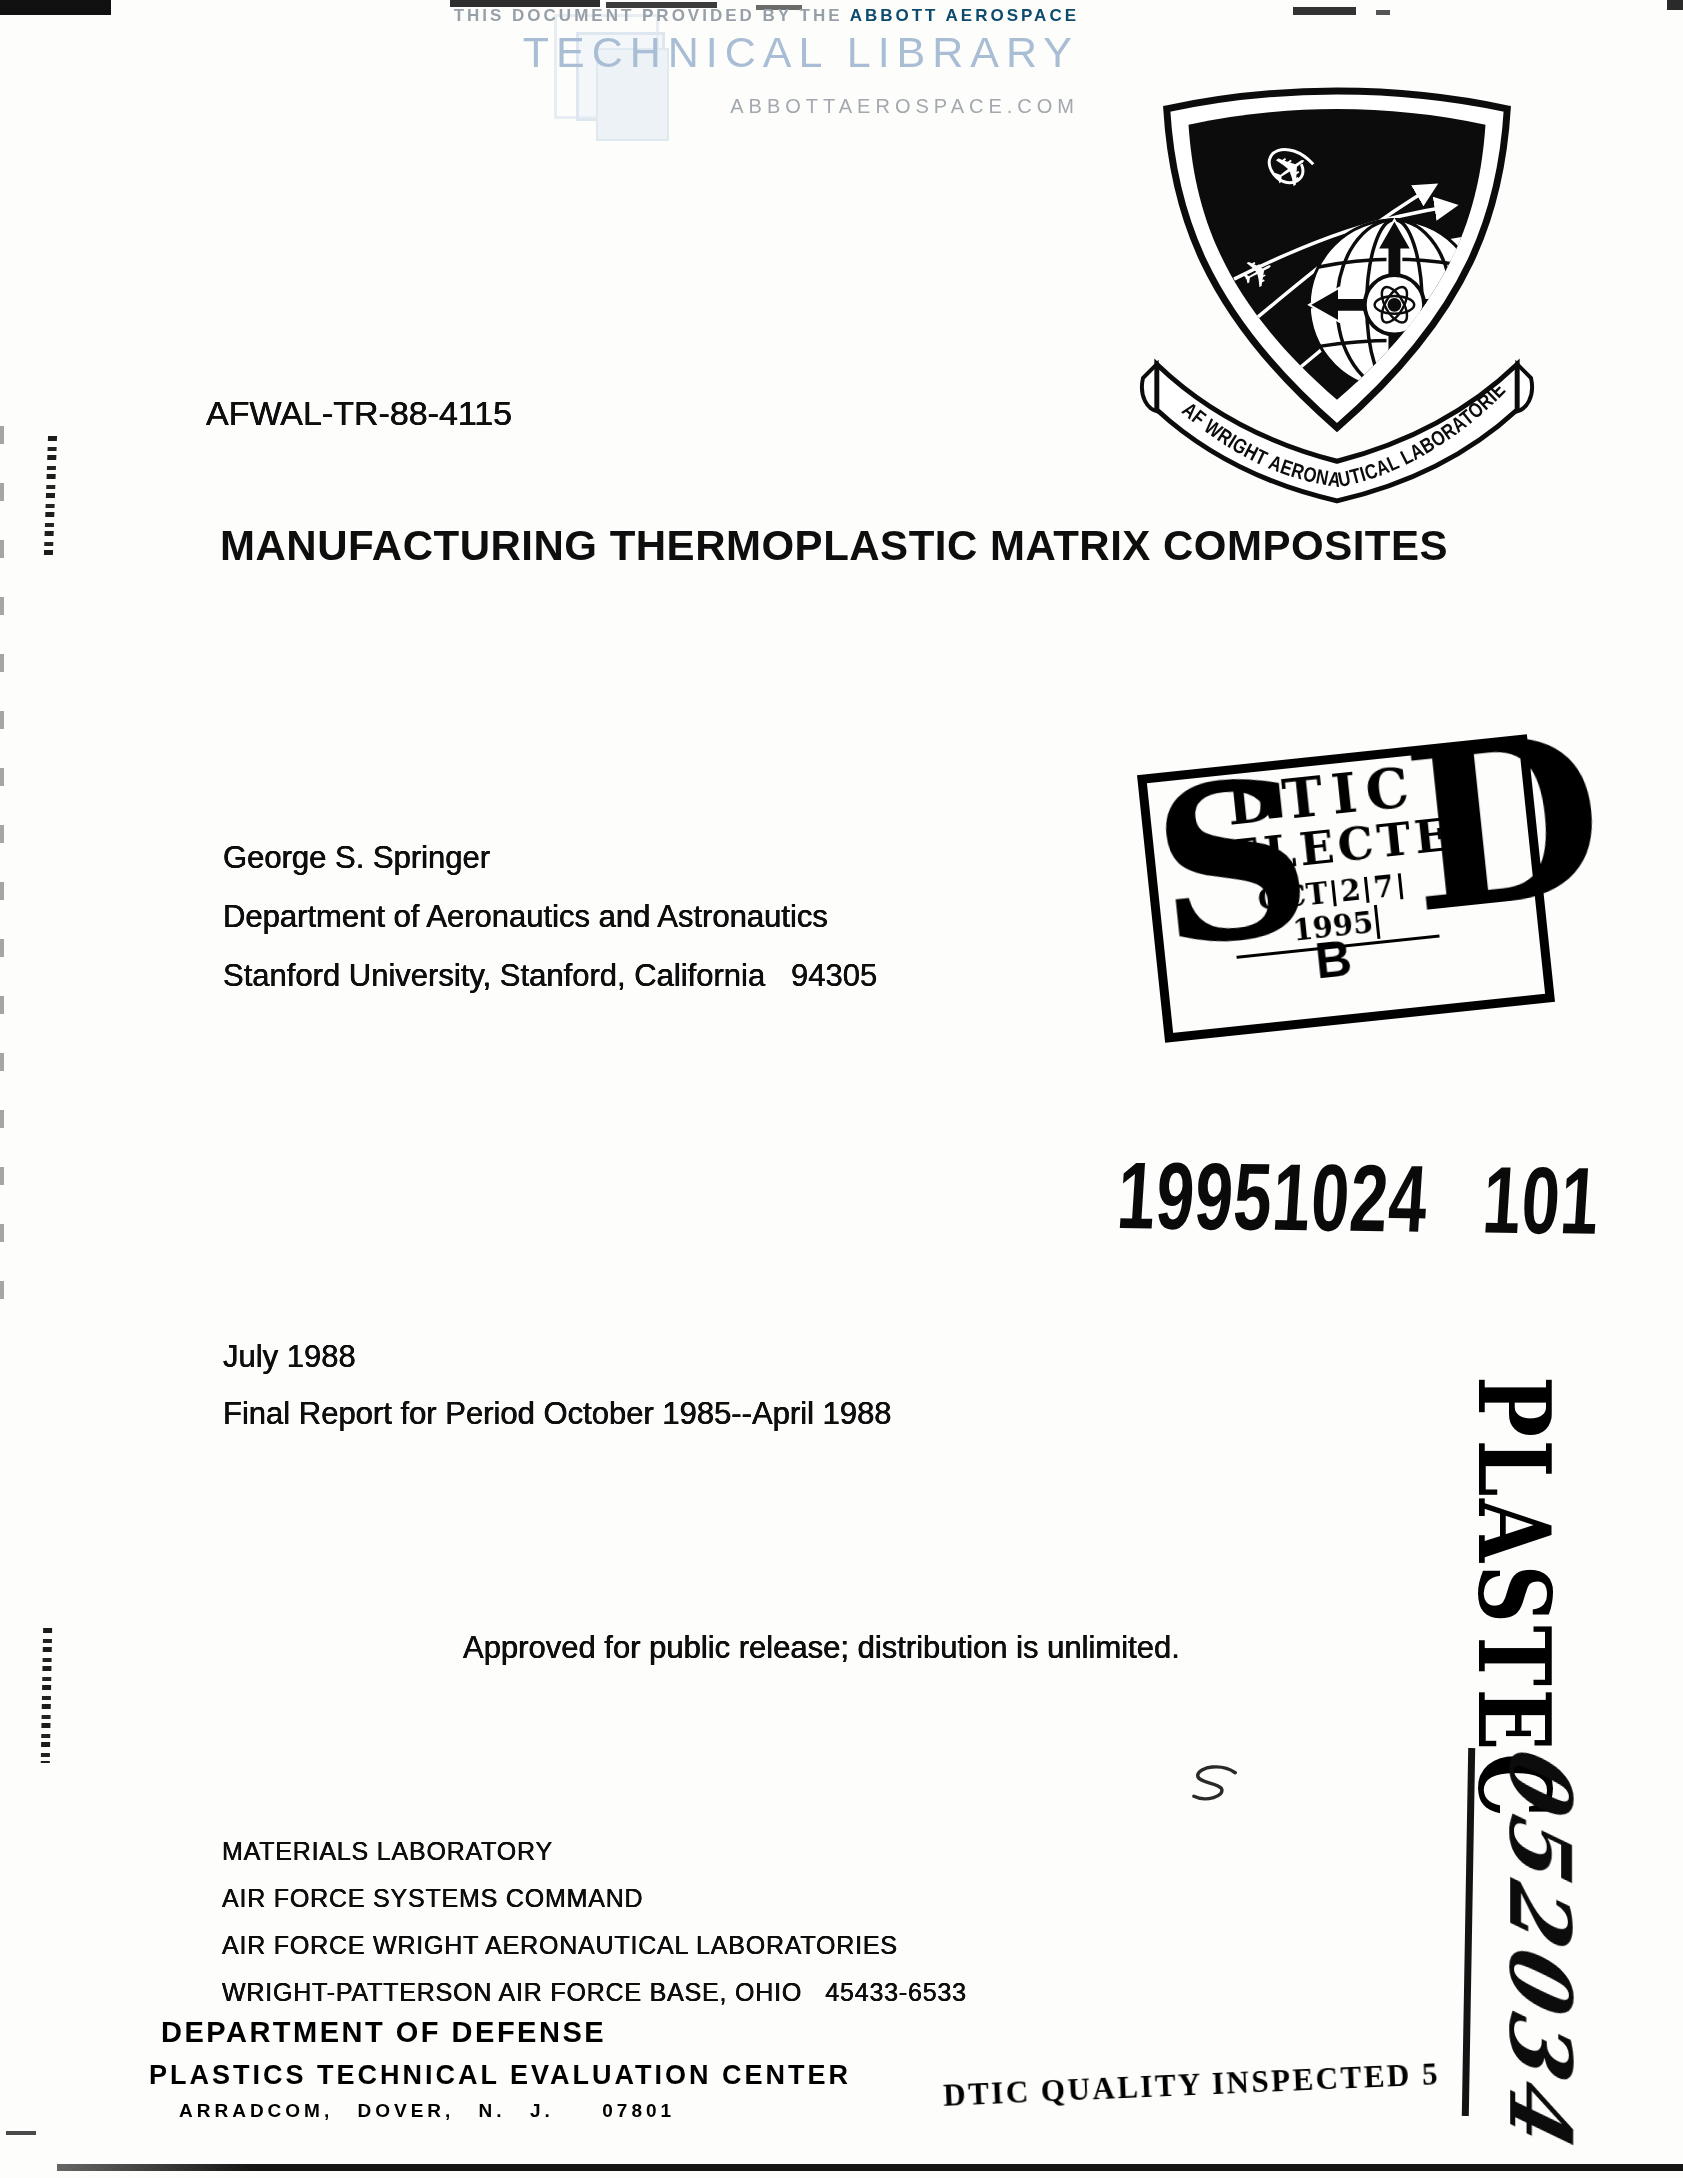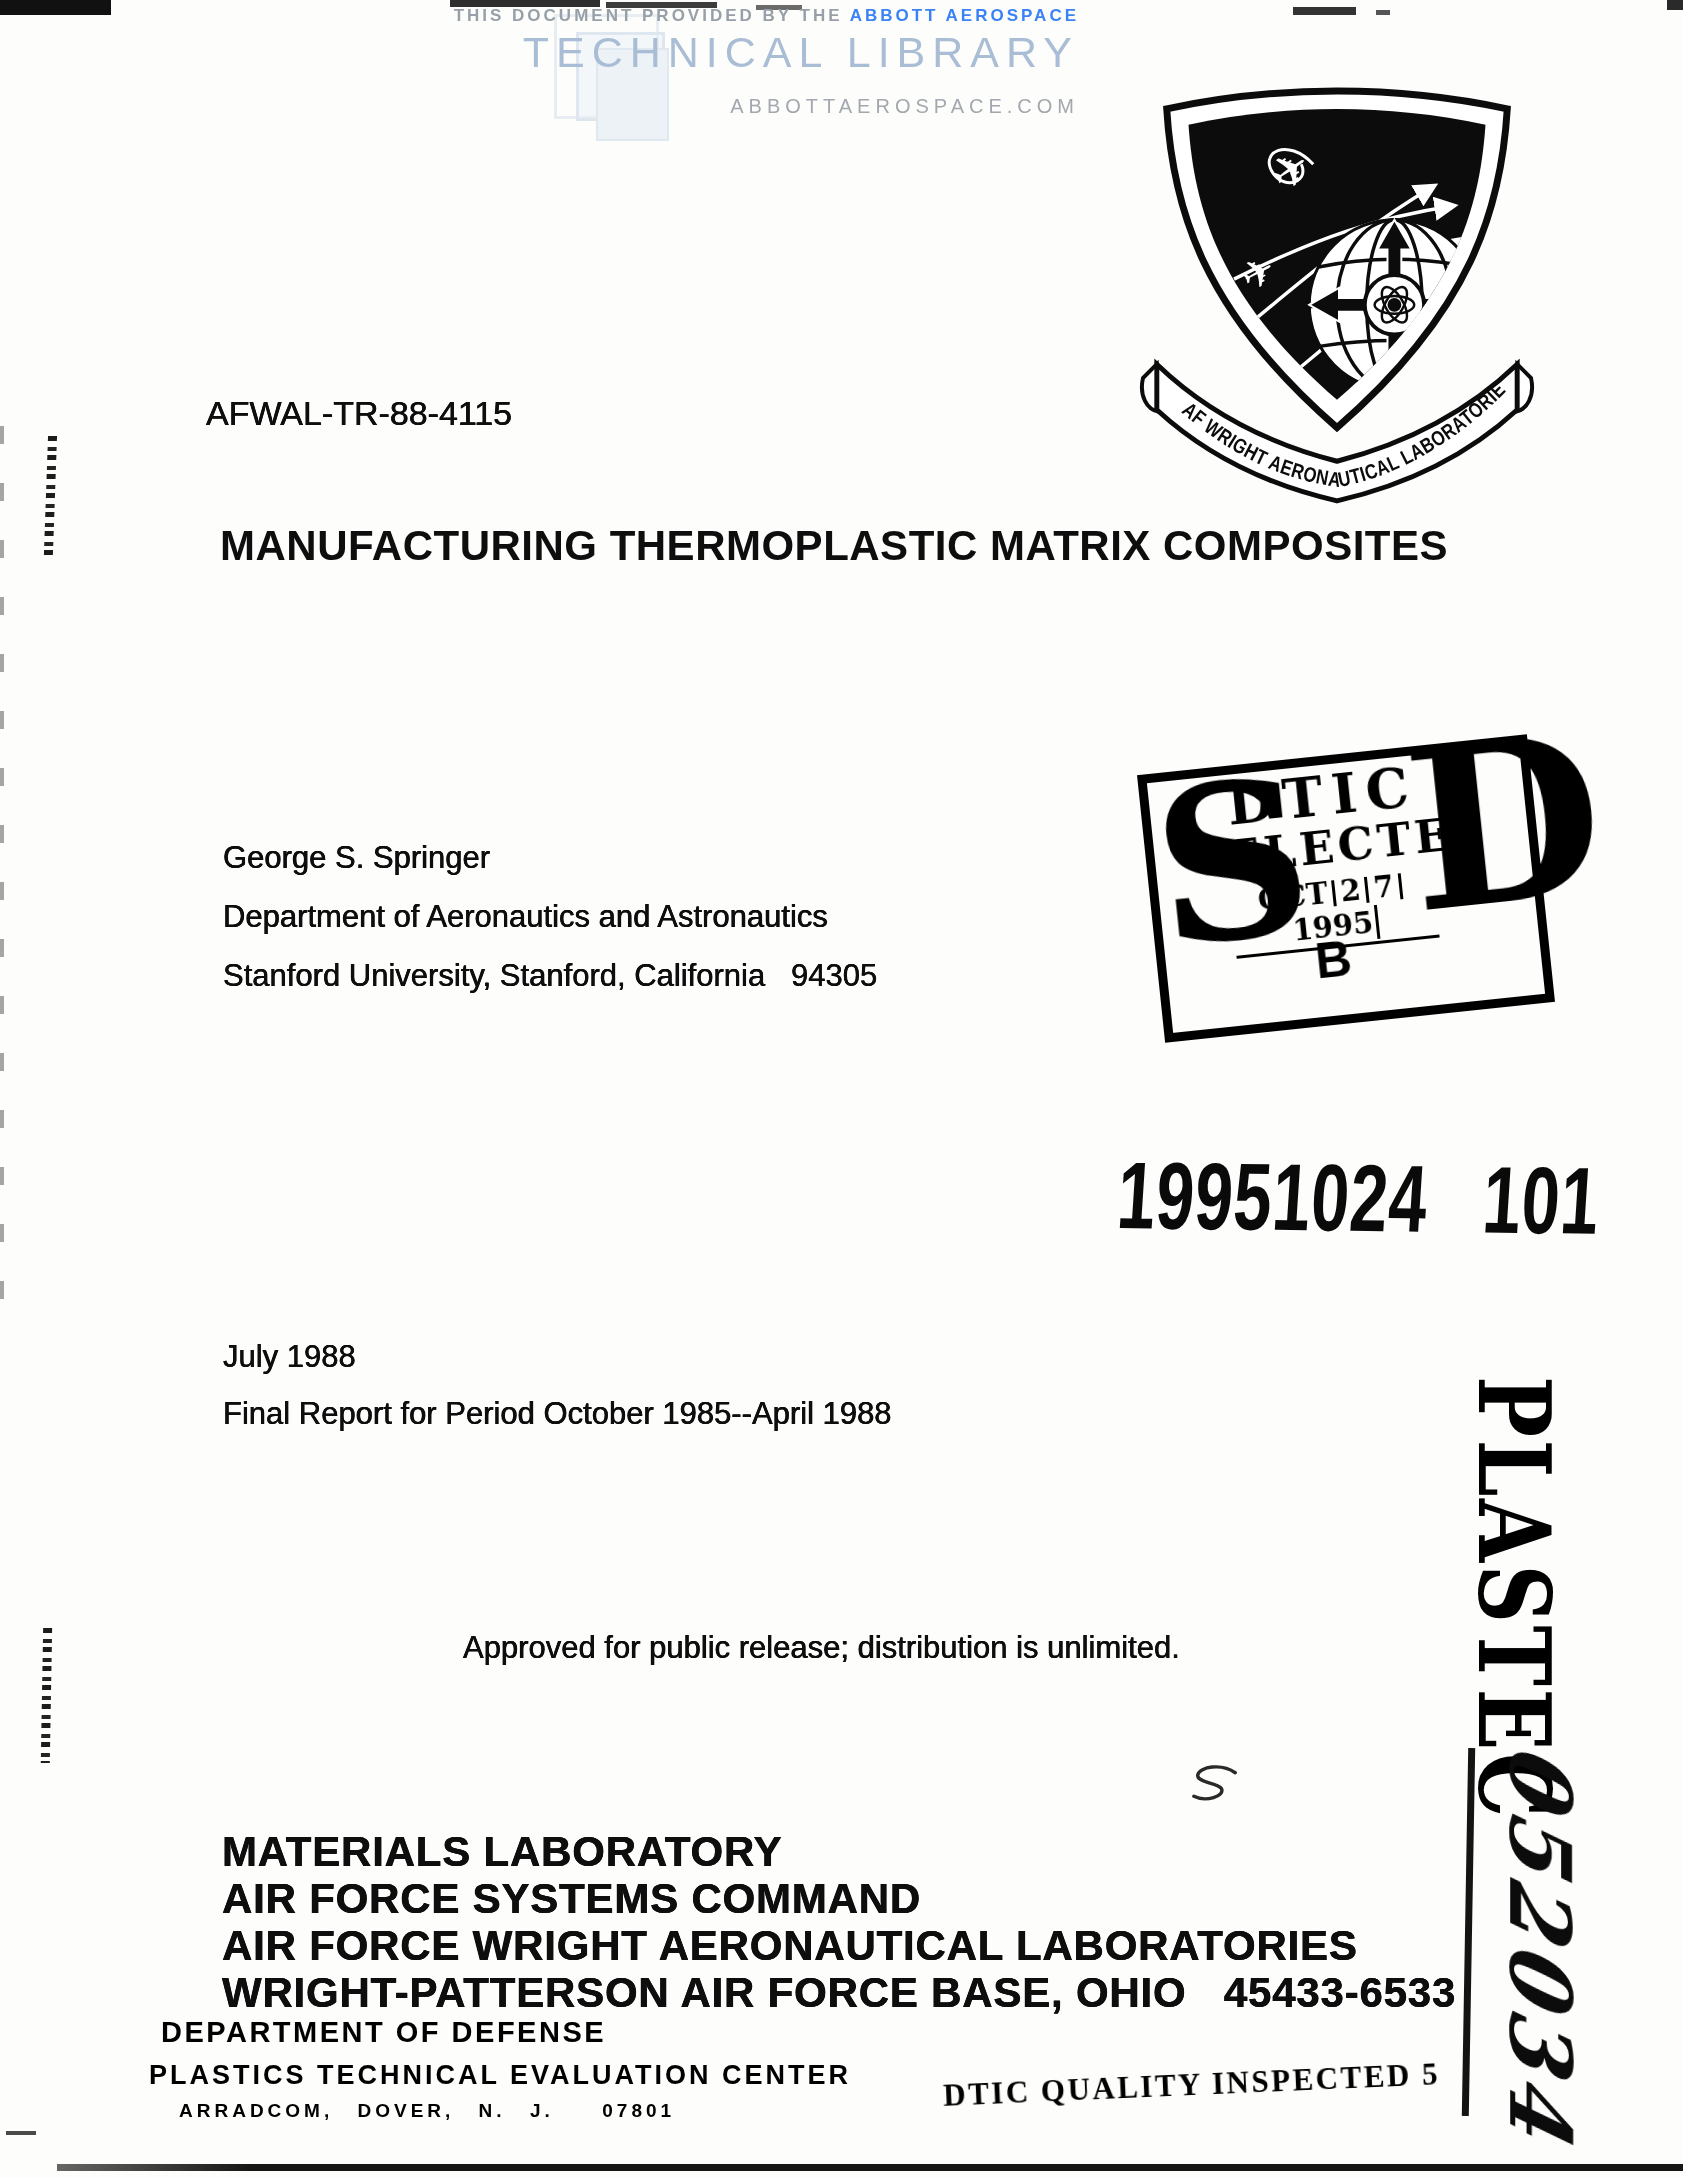--- a/index.html
+++ b/index.html
@@ -5,21 +5,21 @@
   html,body{margin:0;padding:0;background:#e8e8e8;}
   .page{position:relative;width:1683px;height:2178px;background:#fdfdfc;overflow:hidden;
         font-family:"Liberation Sans",sans-serif;color:#0e0e0e;}
   .abs{position:absolute;}
   .pre{white-space:pre;}
   .ink{text-shadow:0.3px 0 0 currentColor,-0.3px 0 0 currentColor;}
 
   
   .wm{left:396px;top:6px;width:683px;text-align:right;z-index:2;}
   .wm-line1{font-size:17px;letter-spacing:3px;color:#97a0a8;font-weight:700;}
-  .wm-brand{color:#3b82f6;}
+  .wm-brand{color:#0c4a6e;}
   .wm-line2{font-size:43px;letter-spacing:7px;color:#a9bdd5;margin-top:2px;font-weight:400;}
   .wm-line3{font-size:20px;letter-spacing:5px;color:#a3a8ae;margin-top:18px;}
   .wm-logo{left:554px;top:12px;width:149px;height:129px;z-index:1;}
   .wm-sq1{position:absolute;left:0;top:2px;width:99px;height:99px;border:3px solid #e7edf3;}
   .wm-sq2{position:absolute;left:22px;top:20px;width:83px;height:83px;border:3px solid #dee7f0;background:rgba(233,240,247,.45);}
   .wm-pg{position:absolute;left:42px;top:36px;width:69px;height:89px;background:#edf2f7;border:2px solid #e0e8f0;}
 
   
   .bar{background:#111;}
   .bind{background:repeating-linear-gradient(to bottom,transparent 0 4px,#1c1c1c 4px 9px,transparent 9px 15px,#232323 15px 19px);}
@@ -28,21 +28,21 @@
   
   .repnum{left:206px;top:394px;font-size:34px;}
   .title{left:220px;top:522px;font-size:42px;font-weight:700;letter-spacing:0.5px;}
   .author{font-size:31px;}
   .a1{left:223px;top:840px;}
   .a2{left:223px;top:899px;}
   .a3{left:223px;top:958px;}
   .date1{left:223px;top:1339px;font-size:31px;}
   .date2{left:223px;top:1396px;font-size:31px;}
   .appr{left:463px;top:1630px;font-size:31px;}
-  .issuer{left:222px;top:1828px;font-size:42px;line-height:47px;letter-spacing:0.8px;font-weight:bold;}
+  .issuer{left:222px;top:1828px;font-size:25px;line-height:47px;letter-spacing:0.8px;}
 
   
   .emblem{left:1139px;top:69px;}
 
   
   .dtic{left:1150px;top:754px;width:374px;height:251px;border:9px solid #1c1c1c;
         transform:rotate(-6deg);transform-origin:50% 50%;color:#1f1f1f;
         filter:blur(0.4px) contrast(1.35);}
   .dtic .bigS{position:absolute;left:0px;top:-18px;font-family:"DejaVu Serif",serif;font-weight:700;font-size:213px;line-height:1;}
   .dtic .bigD{position:absolute;left:255px;top:-34px;font-family:"DejaVu Serif",serif;font-weight:700;font-size:223px;line-height:1;}

